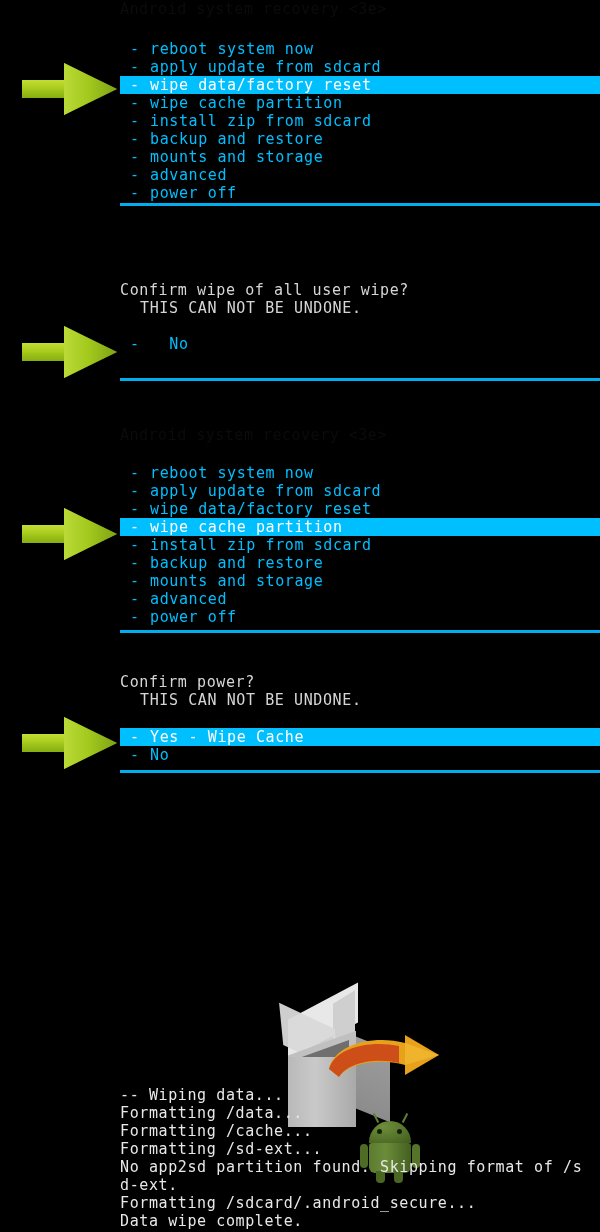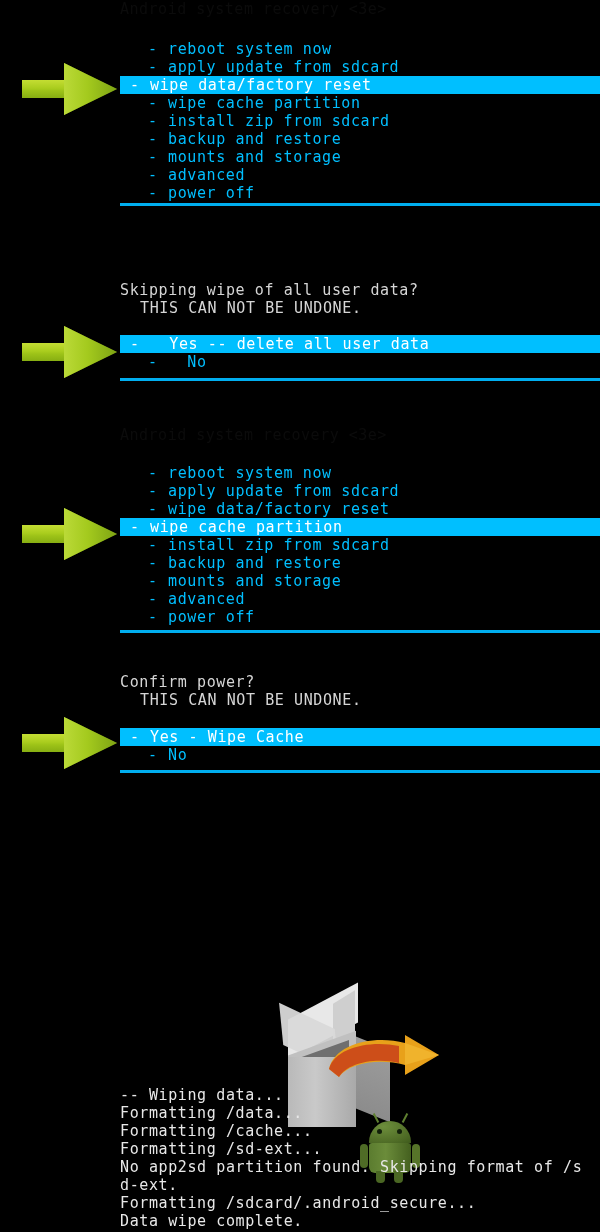--- a/index.html
+++ b/index.html
@@ -37,21 +37,20 @@
   .menu-row {
     position: relative;
     height: 18px;
     line-height: 18px;
     font-size: 15px;
     letter-spacing: 0.6px;
     color: #00BFFF;
     white-space: pre;
     padding-left: 130px;
     box-sizing: border-box;
-    margin-left: 18px;
   }
   .menu-row .dash {
     display: inline-block;
     width: 20px;
     color: inherit;
   }
   .menu-row.selected {
     background: #00BFFF;
     color: #FFFFFF;
     margin-left: 120px;
@@ -283,24 +282,23 @@
     <div class="menu-row selected"><span class="dash">-</span><span>wipe data/factory reset</span></div>
     <div class="menu-row"><span class="dash">-</span><span>wipe cache partition</span></div>
     <div class="menu-row"><span class="dash">-</span><span>install zip from sdcard</span></div>
     <div class="menu-row"><span class="dash">-</span><span>backup and restore</span></div>
     <div class="menu-row"><span class="dash">-</span><span>mounts and storage</span></div>
     <div class="menu-row"><span class="dash">-</span><span>advanced</span></div>
     <div class="menu-row"><span class="dash">-</span><span>power off</span></div>
   </div>
 <div class="sep" style="top:203px;"></div>
 
-<div class="confirm-text" style="top:281px;">Skipping wipe of all user data?</div>
+<div class="confirm-text" style="top:281px;">Confirm wipe of all user wipe?</div>
 <div class="confirm-text" style="top:299px; left:140px;">THIS CAN NOT BE UNDONE.</div>
 <div class="menu" id="confirm-data" style="top:335px;">
-    <div class="menu-row selected"><span class="dash">-</span><span>  Yes -- delete all user data</span></div>
     <div class="menu-row"><span class="dash">-</span><span>  No</span></div>
   </div>
 <div class="sep" style="top:378px;"></div>
 
 <div class="faint-header" style="top:428px;">Android system recovery &lt;3e&gt;</div>
 <div class="menu" id="menu-cache" style="top:464px;">
     <div class="menu-row"><span class="dash">-</span><span>reboot system now</span></div>
     <div class="menu-row"><span class="dash">-</span><span>apply update from sdcard</span></div>
     <div class="menu-row"><span class="dash">-</span><span>wipe data/factory reset</span></div>
     <div class="menu-row selected"><span class="dash">-</span><span>wipe cache partition</span></div>

